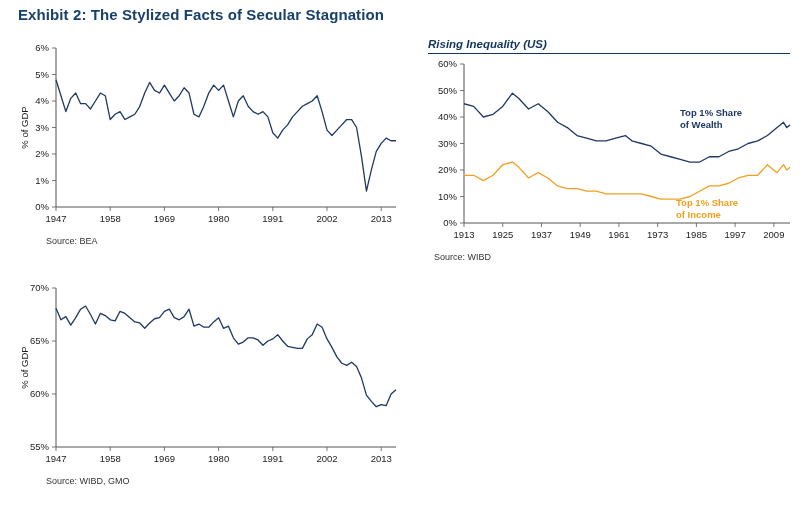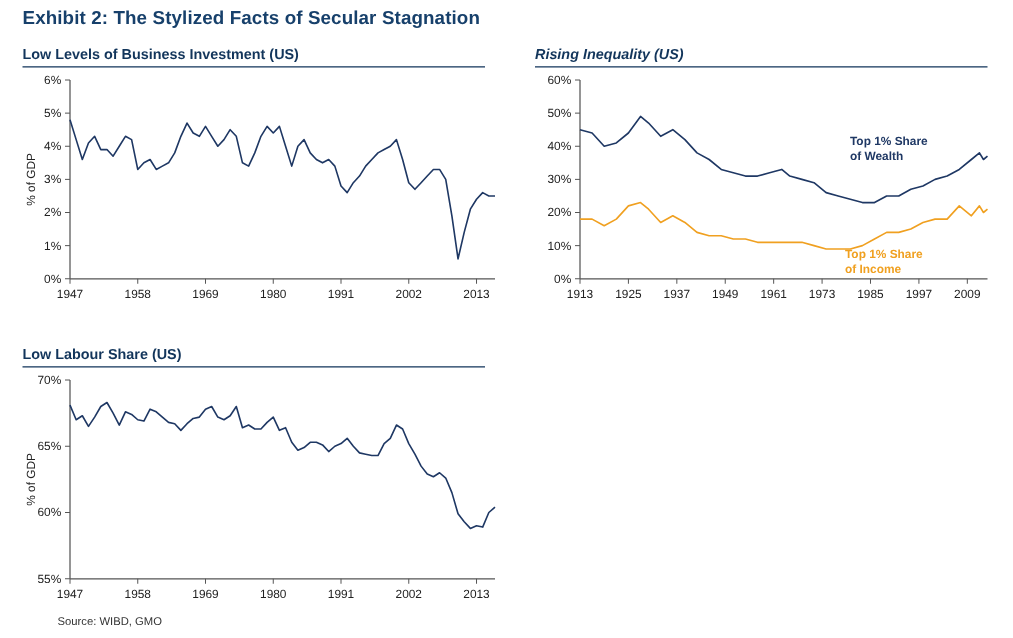--- a/index.html
+++ b/index.html
@@ -36,21 +36,20 @@
   .legend-text{
     font-size:9.5px;font-weight:bold;
   }
 </style>
 </head>
 <body>
 
 <div id="exhibit-title">Exhibit 2: The Stylized Facts of Secular Stagnation</div>
 
 <div class="panel" style="left:18px;top:38px;width:390px;">
-  <div class="panel-title" style="width:370px;">Low Levels of Business Investment (US)</div>
   <div class="plot-wrap">
     <svg id="svg-investment" width="390" height="195" viewBox="0 0 390 195">
         <line x1="38" y1="169" x2="34" y2="169" stroke="#555" stroke-width="0.8"></line>
         <text x="31" y="172.2" text-anchor="end" class="axis-label">0%</text>
         <line x1="38" y1="142.5" x2="34" y2="142.5" stroke="#555" stroke-width="0.8"></line>
         <text x="31" y="145.7" text-anchor="end" class="axis-label">1%</text>
         <line x1="38" y1="116" x2="34" y2="116" stroke="#555" stroke-width="0.8"></line>
         <text x="31" y="119.2" text-anchor="end" class="axis-label">2%</text>
         <line x1="38" y1="89.5" x2="34" y2="89.5" stroke="#555" stroke-width="0.8"></line>
         <text x="31" y="92.7" text-anchor="end" class="axis-label">3%</text>
@@ -73,20 +72,21 @@
         <line x1="254.81159420289853" y1="169" x2="254.81159420289853" y2="173" stroke="#555" stroke-width="0.8"></line>
         <text x="254.81159420289853" y="184" text-anchor="middle" class="axis-label">1991</text>
         <line x1="309.0144927536232" y1="169" x2="309.0144927536232" y2="173" stroke="#555" stroke-width="0.8"></line>
         <text x="309.0144927536232" y="184" text-anchor="middle" class="axis-label">2002</text>
         <line x1="363.2173913043478" y1="169" x2="363.2173913043478" y2="173" stroke="#555" stroke-width="0.8"></line>
         <text x="363.2173913043478" y="184" text-anchor="middle" class="axis-label">2013</text>
         <text x="10" y="89.5" text-anchor="middle" class="ylab" transform="rotate(-90 10 89.5)">% of GDP</text>
         <path d="M38.00 41.80 L42.93 57.70 L47.86 73.60 L52.78 60.35 L57.71 55.05 L62.64 65.65 L67.57 65.65 L72.49 70.95 L77.42 63.00 L82.35 55.05 L87.28 57.70 L92.20 81.55 L97.13 76.25 L102.06 73.60 L106.99 81.55 L111.91 78.90 L116.84 76.25 L121.77 68.30 L126.70 55.05 L131.62 44.45 L136.55 52.40 L141.48 55.05 L146.41 47.10 L151.33 55.05 L156.26 63.00 L161.19 57.70 L166.12 49.75 L171.04 55.05 L175.97 76.25 L180.90 78.90 L185.83 68.30 L190.75 55.05 L195.68 47.10 L200.61 52.40 L205.54 47.10 L210.46 63.00 L215.39 78.90 L220.32 63.00 L225.25 57.70 L230.17 68.30 L235.10 73.60 L240.03 76.25 L244.96 73.60 L249.88 78.90 L254.81 94.80 L259.74 100.10 L264.67 92.15 L269.59 86.85 L274.52 78.90 L279.45 73.60 L284.38 68.30 L289.30 65.65 L294.23 63.00 L299.16 57.70 L304.09 73.60 L309.01 92.15 L313.94 97.45 L318.87 92.15 L323.80 86.85 L328.72 81.55 L333.65 81.55 L338.58 89.50 L343.51 118.65 L348.43 153.10 L353.36 131.90 L358.29 113.35 L363.22 105.40 L368.14 100.10 L373.07 102.75 L378.00 102.75 " fill="none" stroke="#1f3864" stroke-width="1.3" stroke-linejoin="round"></path>
       </svg>
   </div>
+  <div class="source" style="margin-left:28px;">Source: BEA</div>
 </div>
 
 <div class="panel" style="left:428px;top:38px;width:372px;">
   <div class="panel-title" style="width:362px;font-style:italic;">Rising Inequality (US)</div>
   <div class="plot-wrap">
     <svg id="svg-inequality" width="372" height="195" viewBox="0 0 372 195">
         <line x1="36" y1="169" x2="32" y2="169" stroke="#555" stroke-width="0.8"></line>
         <text x="29" y="172.2" text-anchor="end" class="axis-label">0%</text>
         <line x1="36" y1="142.5" x2="32" y2="142.5" stroke="#555" stroke-width="0.8"></line>
         <text x="29" y="145.7" text-anchor="end" class="axis-label">10%</text>
@@ -119,24 +119,24 @@
         <line x1="307.1287128712871" y1="169" x2="307.1287128712871" y2="173" stroke="#555" stroke-width="0.8"></line>
         <text x="307.1287128712871" y="184" text-anchor="middle" class="axis-label">1997</text>
         <line x1="345.86138613861385" y1="169" x2="345.86138613861385" y2="173" stroke="#555" stroke-width="0.8"></line>
         <text x="345.86138613861385" y="184" text-anchor="middle" class="axis-label">2009</text>
         <path d="M36.00 49.75 L45.68 52.40 L55.37 63.00 L65.05 60.35 L74.73 52.40 L84.42 39.15 L90.87 44.45 L100.55 55.05 L110.24 49.75 L119.92 57.70 L129.60 68.30 L139.29 73.60 L148.97 81.55 L158.65 84.20 L168.34 86.85 L178.02 86.85 L187.70 84.20 L197.39 81.55 L203.84 86.85 L213.52 89.50 L223.21 92.15 L232.89 100.10 L242.57 102.75 L252.26 105.40 L261.94 108.05 L271.62 108.05 L281.31 102.75 L290.99 102.75 L300.67 97.45 L310.36 94.80 L320.04 89.50 L329.72 86.85 L339.41 81.55 L349.09 73.60 L355.54 68.30 L358.77 73.60 L362.00 70.95 " fill="none" stroke="#1f3864" stroke-width="1.3" stroke-linejoin="round"></path>
         <path d="M36.00 121.30 L45.68 121.30 L55.37 126.60 L65.05 121.30 L74.73 110.70 L84.42 108.05 L90.87 113.35 L100.55 123.95 L110.24 118.65 L119.92 123.95 L129.60 131.90 L139.29 134.55 L148.97 134.55 L158.65 137.20 L168.34 137.20 L178.02 139.85 L187.70 139.85 L197.39 139.85 L203.84 139.85 L213.52 139.85 L223.21 142.50 L232.89 145.15 L242.57 145.15 L252.26 145.15 L261.94 142.50 L271.62 137.20 L281.31 131.90 L290.99 131.90 L300.67 129.25 L310.36 123.95 L320.04 121.30 L329.72 121.30 L339.41 110.70 L349.09 118.65 L355.54 110.70 L358.77 116.00 L362.00 113.35 " fill="none" stroke="#f0a020" stroke-width="1.3" stroke-linejoin="round"></path>
         <text x="252" y="62" class="legend-text" fill="#1f3864"><tspan x="252" dy="0">Top 1% Share</tspan><tspan x="252" dy="12">of Wealth</tspan></text>
         <text x="248" y="152" class="legend-text" fill="#f0a020"><tspan x="248" dy="0">Top 1% Share</tspan><tspan x="248" dy="12">of Income</tspan></text>
       </svg>
   </div>
+  <div class="source" style="margin-left:6px;">Source: WIBD</div>
 </div>
 
 <div class="panel" style="left:18px;top:278px;width:390px;">
-  <div class="panel-title" style="width:370px;">Low Labour Share  (US)</div>
   <div class="plot-wrap">
     <svg id="svg-labour" width="390" height="195" viewBox="0 0 390 195">
         <line x1="38" y1="169" x2="34" y2="169" stroke="#555" stroke-width="0.8"></line>
         <text x="31" y="172.2" text-anchor="end" class="axis-label">55%</text>
         <line x1="38" y1="116" x2="34" y2="116" stroke="#555" stroke-width="0.8"></line>
         <text x="31" y="119.2" text-anchor="end" class="axis-label">60%</text>
         <line x1="38" y1="63" x2="34" y2="63" stroke="#555" stroke-width="0.8"></line>
         <text x="31" y="66.2" text-anchor="end" class="axis-label">65%</text>
         <line x1="38" y1="10" x2="34" y2="10" stroke="#555" stroke-width="0.8"></line>
         <text x="31" y="13.2" text-anchor="end" class="axis-label">70%</text>

